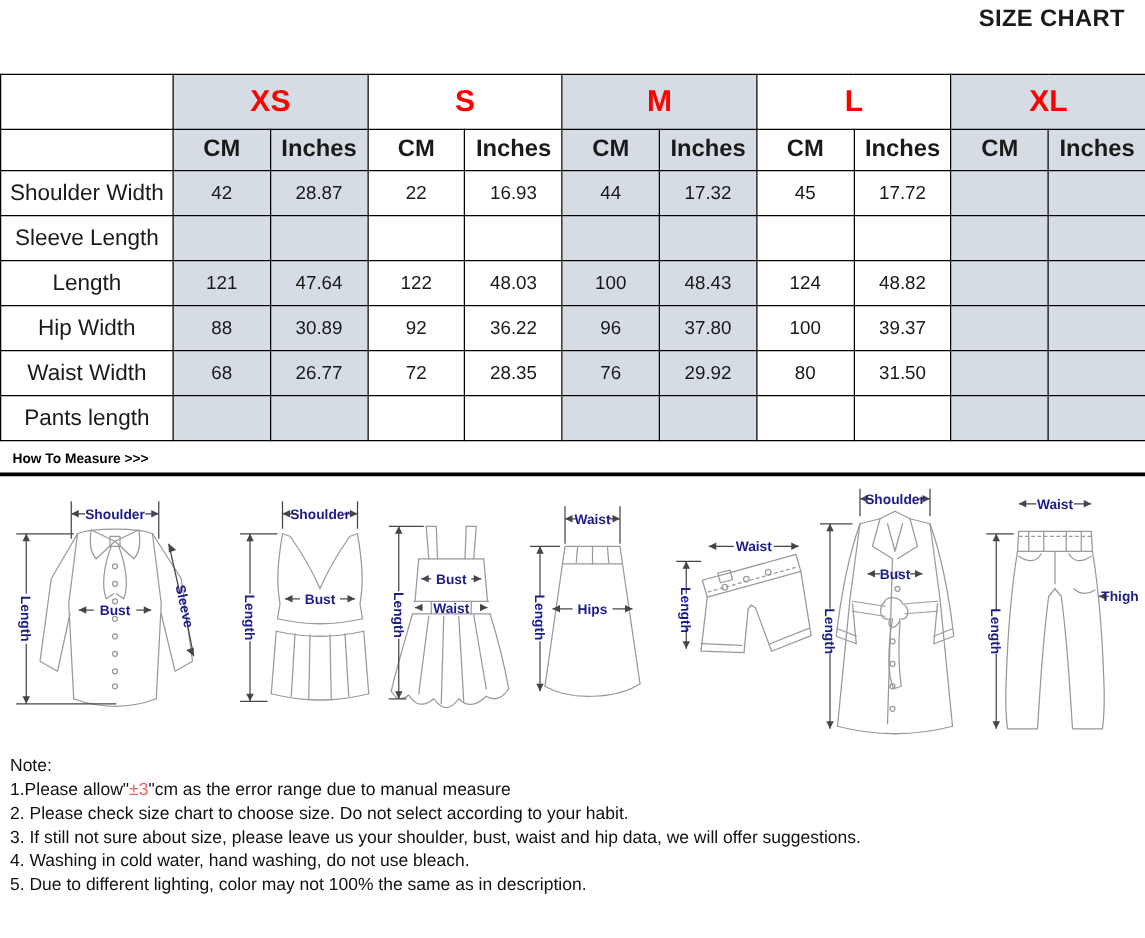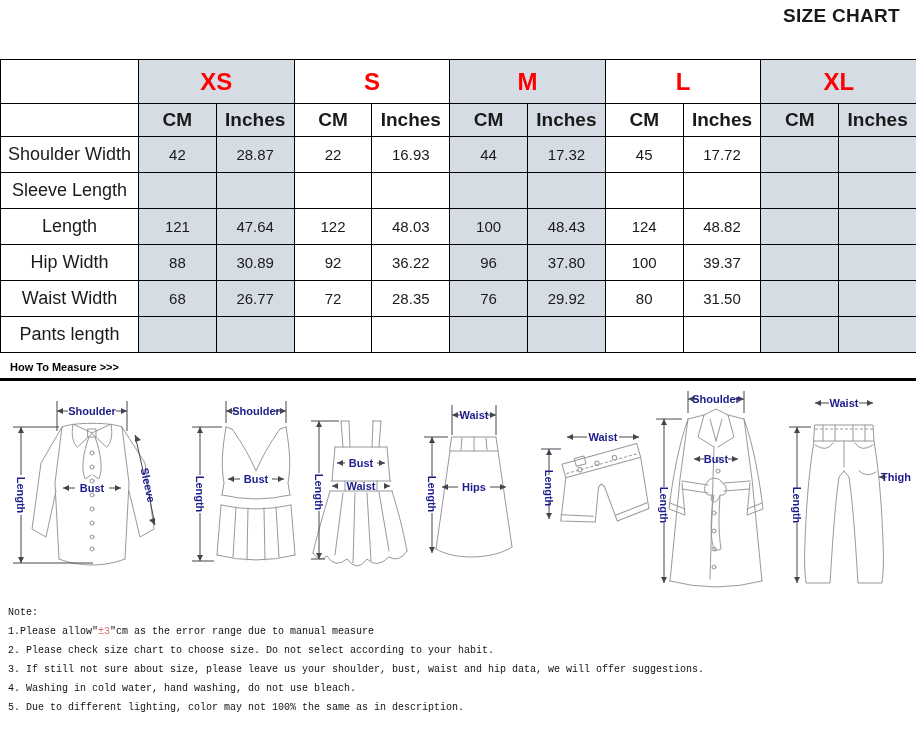--- a/index.html
+++ b/index.html
@@ -19,21 +19,21 @@
   .shade{background:#d6dce4;}
   .htm-head{font-size:11px;font-weight:bold;color:#000000;margin:8px 0 5px 10px;}
   .divider{border:0;border-top:3px solid #000;margin:0;}
   .figs{display:flex;justify-content:space-between;align-items:flex-end;padding:4px 5px 0 5px;height:213px;}
   .figs svg{display:block;}
   .sk{fill:none;stroke:#98989e;stroke-width:1;stroke-linecap:round;stroke-linejoin:round;}
   .dm{fill:none;stroke:#45454e;stroke-width:1;}
   .dd{fill:none;stroke:#98989e;stroke-width:1;stroke-dasharray:3 2;}
   .ah{fill:#45454e;stroke:none;}
   text.lb{fill:#1c1c8a;font-family:"Liberation Sans",sans-serif;font-size:11px;font-weight:bold;}
-  .notes{padding:5px 0 0 8px;font-size:10px;line-height:19px;color:#111;font-family:Liberation Mono, monospace;}
+  .notes{padding:5px 0 0 8px;font-size:14px;line-height:19px;color:#111;}
   .notes .red{color:#e06666;}
 </style>
 </head>
 <body>
 
 <div class="title">SIZE CHART</div>
 
 <table class="size">
   <colgroup>
     <col style="width:138px">

